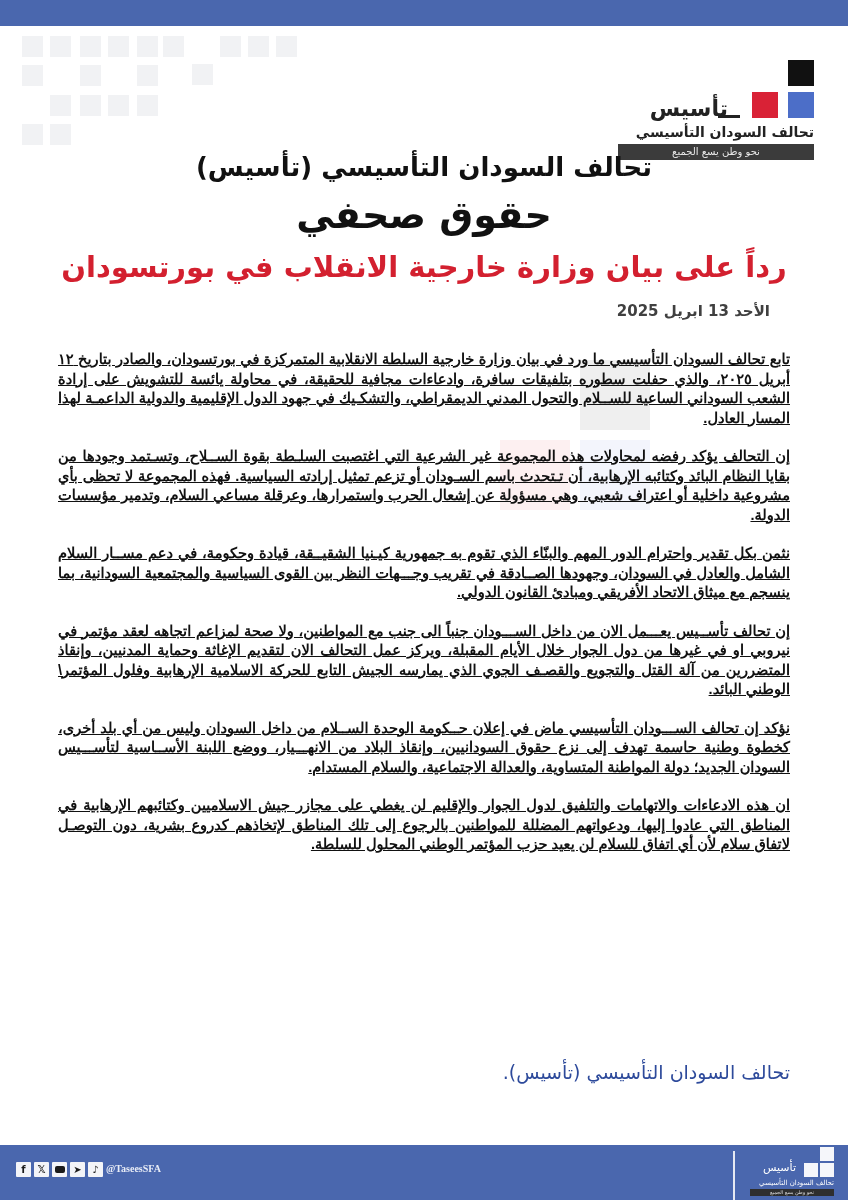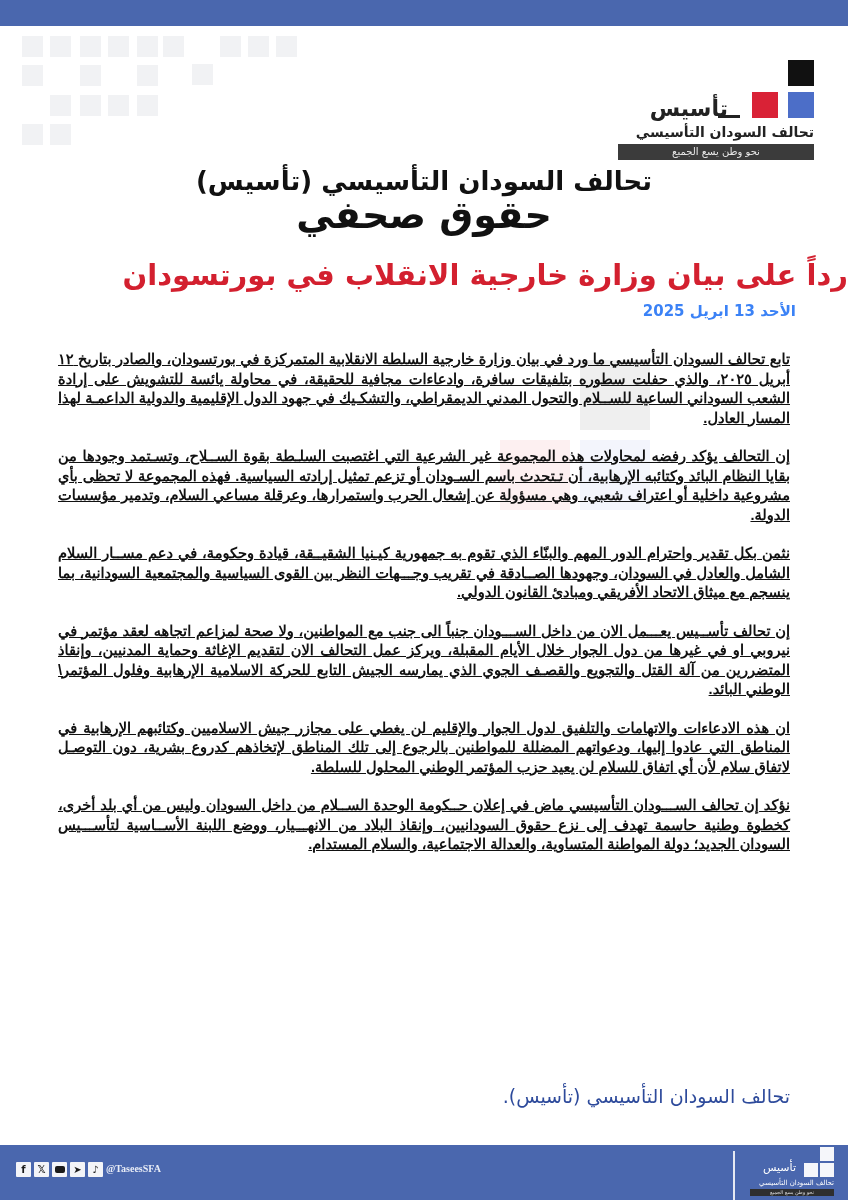--- a/index.html
+++ b/index.html
@@ -18,30 +18,30 @@
     .logo { position: absolute; right: 34px; top: 60px; width: 210px; height: 108px; }
     .logo .sq { position: absolute; width: 26px; height: 26px; }
     .logo .sq-black { right: 0; top: 0; background: #111111; }
     .logo .sq-red { right: 36px; top: 32px; background: #d92236; }
     .logo .sq-blue { right: 0; top: 32px; background: #4c6ec8; }
     .logo .logo-word { position: absolute; right: 86px; top: 36px; font-size: 22px; font-weight: bold; color: #222; direction: rtl; }
     .logo .logo-dash { position: absolute; right: 74px; top: 55px; width: 22px; height: 3px; background: #222; }
     .logo .logo-name { position: absolute; right: 0; top: 64px; font-size: 14px; font-weight: bold; color: #222; direction: rtl; white-space: nowrap; }
     .logo .logo-tag { position: absolute; right: 0; top: 84px; width: 196px; height: 16px; background: #3b3b3b; color: #e8e8e8; font-size: 10px; text-align: center; line-height: 16px; direction: rtl; white-space: nowrap; }
 
-    .org-title { position: absolute; left: 0; width: 848px; top: 152px; text-align: center; font-size: 26px; font-weight: bold; direction: rtl; color: #111; margin-top: 14px; }
+    .org-title { position: absolute; left: 0; width: 848px; top: 152px; text-align: center; font-size: 26px; font-weight: bold; direction: rtl; color: #111; }
     .doc-type { position: absolute; left: 0; width: 848px; top: 193px; text-align: center; font-size: 38px; font-weight: bold; direction: rtl; color: #111; }
-    .subtitle { position: absolute; left: 0; width: 848px; top: 258px; text-align: right; font-size: 29px; font-weight: bold; direction: rtl; color: #d3202f; }
-    .date { position: absolute; right: 52px; top: 302px; font-size: 15px; font-weight: bold; color: #3b82f6; direction: rtl; }
+    .subtitle { position: absolute; left: 0; width: 848px; top: 250px; text-align: center; font-size: 29px; font-weight: bold; direction: rtl; color: #d3202f; }
+    .date { position: absolute; right: 78px; top: 302px; font-size: 15px; font-weight: bold; color: #404040; direction: rtl; }
 
     .body-text { position: absolute; left: 58px; right: 58px; top: 350px; direction: rtl; text-align: justify; font-family: "Liberation Sans", sans-serif; font-weight: bold; font-size: 14.6px; line-height: 19.5px; color: #111; }
     .body-text p { margin-bottom: 19px; text-decoration: underline; }
     .body-text p.p5 { margin-bottom: 19px; }
 
-    .signature { position: absolute; right: 58px; top: 1057px; direction: rtl; text-align: right; color: #2d4a9b; font-size: 19px; line-height: 30px; margin-top: 24px; }
+    .signature { position: absolute; right: 58px; top: 1057px; direction: rtl; text-align: right; color: #2d4a9b; font-size: 19px; line-height: 30px; }
 
     
     .footer { position: absolute; left: 0; top: 1145px; width: 848px; height: 55px; background: #4a67ae; }
     .footer .f-divider { position: absolute; right: 113px; top: 6px; width: 2px; height: 49px; background: #e6e9f2; }
     .footer .f-title { position: absolute; right: 175px; top: 12px; font-size: 19px; color: #ffffff; direction: rtl; white-space: nowrap; }
     .footer .f-logo { position: absolute; right: 14px; top: 2px; width: 90px; height: 50px; }
     .footer .f-logo .fsq { position: absolute; width: 14px; height: 14px; background: #f5f6fa; }
     .footer .f-logo .fsq1 { right: 0; top: 0; }
     .footer .f-logo .fsq2 { right: 0; top: 16px; }
     .footer .f-logo .fsq3 { right: 16px; top: 16px; }
@@ -100,22 +100,22 @@
 <h1 class="org-title">تحالف السودان التأسيسي (تأسيس)</h1>
 <h2 class="doc-type">حقوق صحفي</h2>
 <h3 class="subtitle">رداً على بيان وزارة خارجية الانقلاب في بورتسودان</h3>
 <div class="date">الأحد 13 ابريل 2025</div>
 
 <div class="body-text">
   <p>تابع تحالف السودان التأسيسي ما ورد في بيان وزارة خارجية السلطة الانقلابية المتمركزة في بورتسودان، والصادر بتاريخ ١٢ أبريل ٢٠٢٥، والذي حفلت سطوره بتلفيقات سافرة، وادعاءات مجافية للحقيقة، في محاولة يائسة للتشويش على إرادة الشعب السوداني الساعية للســلام والتحول المدني الديمقراطي، والتشكـيك في جهود الدول الإقليمية والدولية الداعمـة لهذا المسار العادل.</p>
   <p>إن التحالف يؤكد رفضه لمحاولات هذه المجموعة غير الشرعية التي اغتصبت السلـطة بقوة الســلاح، وتسـتمد وجودها من بقايا النظام البائد وكتائبه الإرهابية، أن تـتحدث باسم السـودان أو تزعم تمثيل إرادته السياسية. فهذه المجموعة لا تحظى بأي مشروعية داخلية أو اعتراف شعبي، وهي مسؤولة عن إشعال الحرب واستمرارها، وعرقلة مساعي السلام، وتدمير مؤسسات الدولة.</p>
   <p>نثمن بكل تقدير واحترام الدور المهم والبنّاء الذي تقوم به جمهورية كيـنيا الشقيــقة، قيادة وحكومة، في دعم مســار السلام الشامل والعادل في السودان، وجهودها الصــادقة في تقريب وجـــهات النظر بين القوى السياسية والمجتمعية السودانية، بما ينسجم مع ميثاق الاتحاد الأفريقي ومبادئ القانون الدولي.</p>
   <p class="p5">إن تحالف تأســيس يعـــمل الان من داخل الســـودان جنباً الى جنب مع المواطنين، ولا صحة لمزاعم اتجاهه لعقد مؤتمر في نيروبي او في غيرها من دول الجوار خلال الأيام المقبلة، ويركز عمل التحالف الان لتقديم الإغاثة وحماية المدنيين، وإنقاذ المتضررين من آلة القتل والتجويع والقصـف الجوي الذي يمارسه الجيش التابع للحركة الاسلامية الإرهابية وفلول المؤتمر\ الوطني البائد.</p>
+  <p>نؤكد إن تحالف الســـودان التأسيسي ماض في إعلان حــكومة الوحدة الســلام من داخل السودان وليس من أي بلد أخرى، كخطوة وطنية حاسمة تهدف إلى نزع حقوق السودانيين، وإنقاذ البلاد من الانهـــيار، ووضع اللبنة الأســاسية لتأســـيس السودان الجديد؛ دولة المواطنة المتساوية، والعدالة الاجتماعية، والسلام المستدام.</p>
   <p>ان هذه الادعاءات والاتهامات والتلفيق لدول الجوار والإقليم لن يغطي على مجازر جيش الاسلاميين وكتائبهم الإرهابية في المناطق التي عادوا إليها، ودعواتهم المضللة للمواطنين بالرجوع إلى تلك المناطق لإتخاذهم كدروع بشرية، دون التوصـل لاتفاق سلام لأن أي اتفاق للسلام لن يعيد حزب المؤتمر الوطني المحلول للسلطة.</p>
-  <p>نؤكد إن تحالف الســـودان التأسيسي ماض في إعلان حــكومة الوحدة الســلام من داخل السودان وليس من أي بلد أخرى، كخطوة وطنية حاسمة تهدف إلى نزع حقوق السودانيين، وإنقاذ البلاد من الانهـــيار، ووضع اللبنة الأســاسية لتأســـيس السودان الجديد؛ دولة المواطنة المتساوية، والعدالة الاجتماعية، والسلام المستدام.</p>
 </div>
 
 <div class="signature">
   <div>تحالف السودان التأسيسي (تأسيس).</div>
 </div>
 
 <div class="footer">
   <div class="social">
     <div class="s-icon">f</div>
     <div class="s-icon">𝕏</div>

